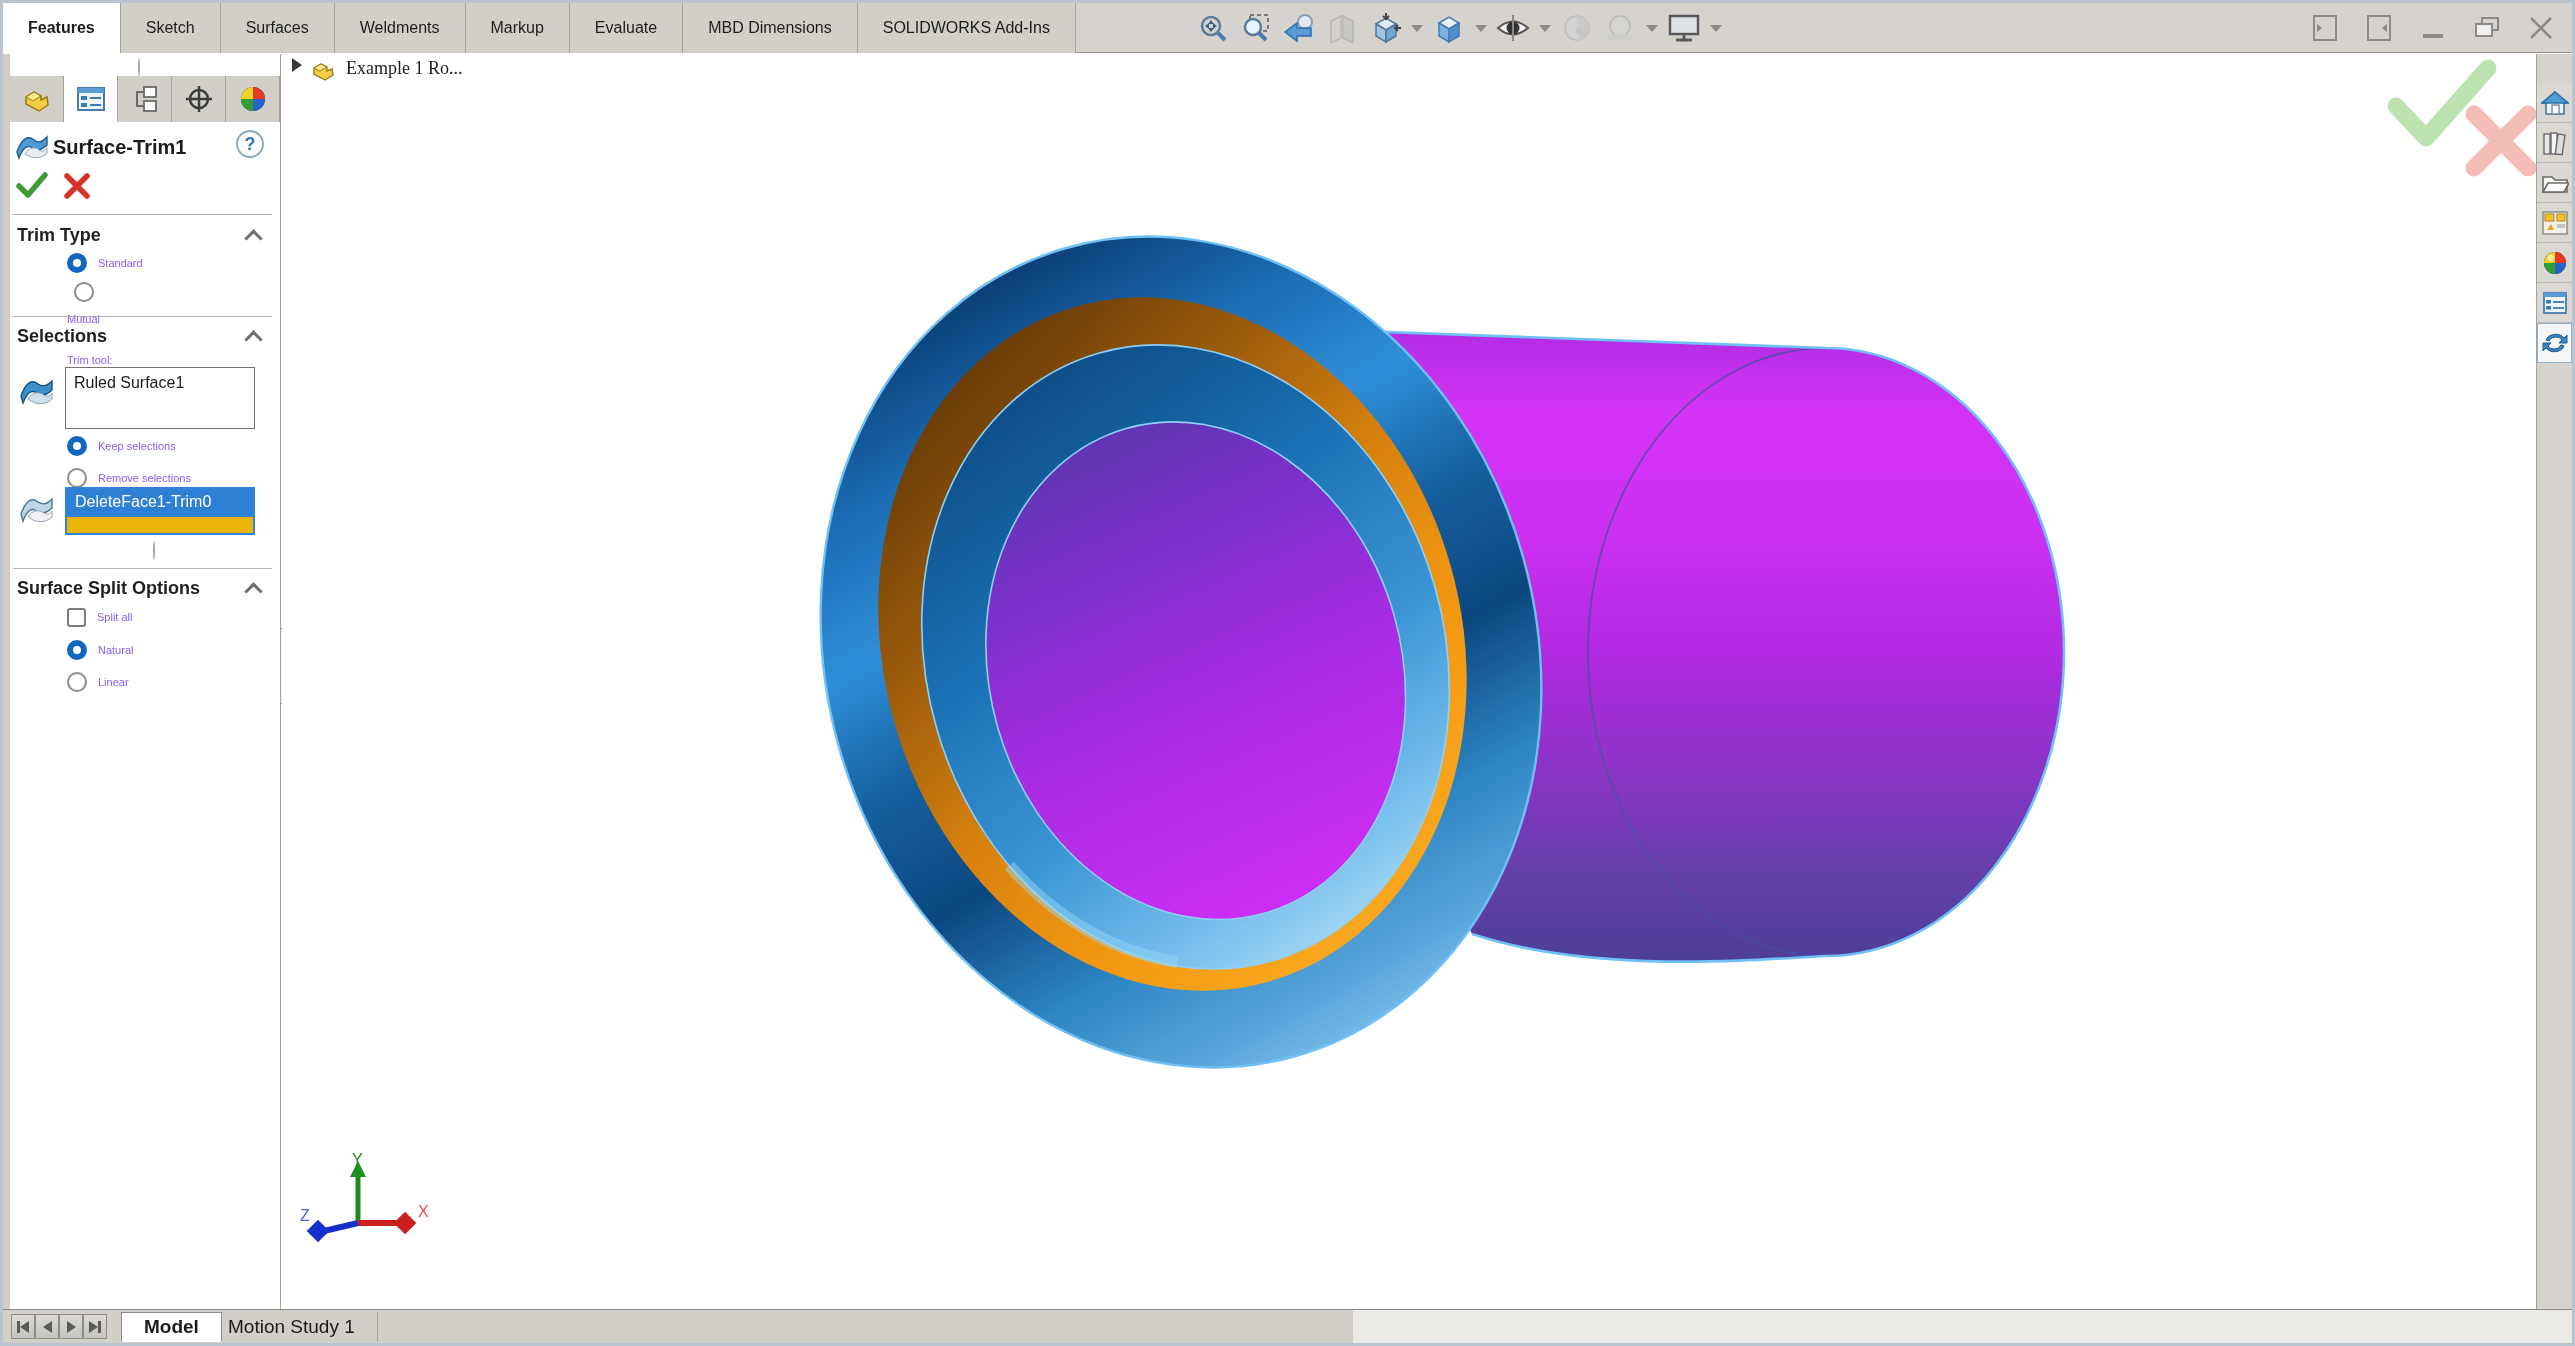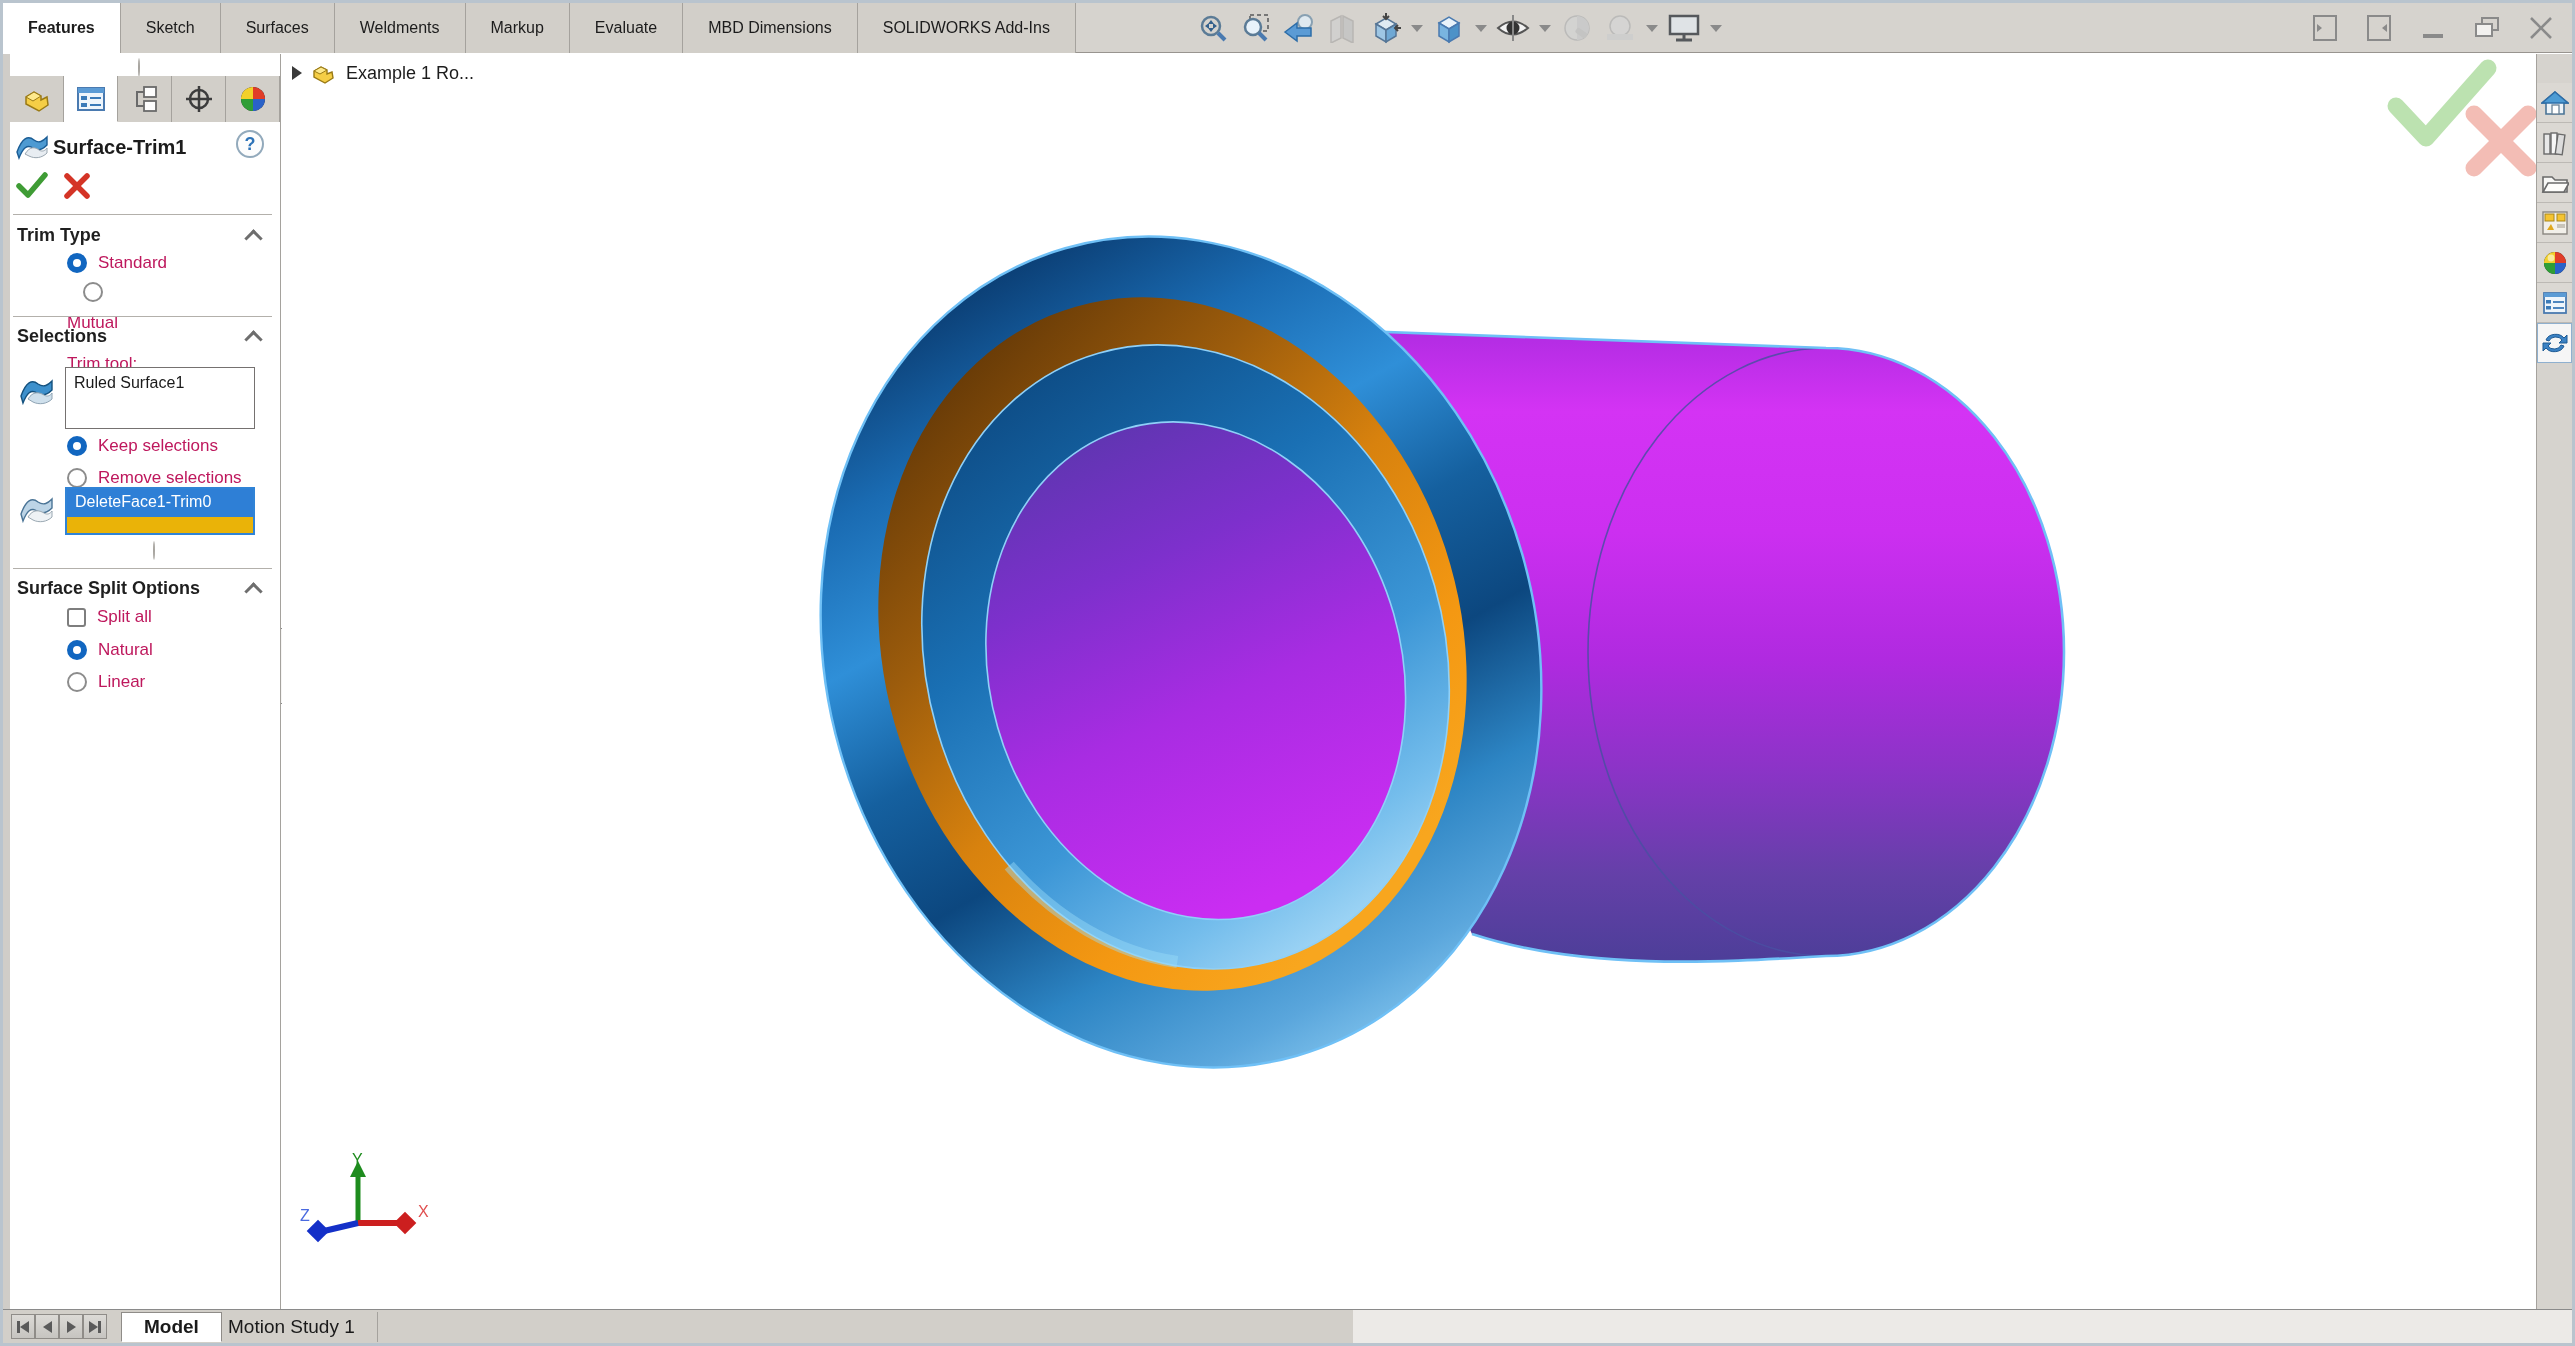--- a/index.html
+++ b/index.html
@@ -40,38 +40,38 @@
   .ptab.active { background:#fff; border-bottom:1px solid #fff; }
   .pm-title { position:absolute; left:50px; top:82px; font-size:20px; font-weight:bold; color:#1c1c1c; }
   .help-btn { position:absolute; right:16px; top:76px; width:28px; height:28px; border-radius:50%;
               border:2px solid #93aabc; color:#2f74b8; font-weight:bold; font-size:18px;
               display:flex; align-items:center; justify-content:center; background:#fdfdfd; }
   .divider { position:absolute; left:10px; right:8px; height:1px; background:#b3b0ab; }
   .group-hdr { position:absolute; left:14px; font-size:18px; font-weight:bold; color:#1f1f1f; }
   .chev { position:absolute; right:20px; width:13px; height:13px;
           border-left:3px solid #6e6e6e; border-top:3px solid #6e6e6e; transform:rotate(45deg); }
   .opt-row { position:absolute; left:64px; height:26px; display:flex; align-items:center; gap:11px; }
-  .opt-label { font-size:17px; color:#be185d; white-space:nowrap; }
+  .opt-label { font-size:11px; color:#8b5cf6; white-space:nowrap; }
   .radio { width:20px; height:20px; border-radius:50%; background:#fff; flex:0 0 auto; }
   .radio.sel { border:6px solid #1166c0; }
   .radio.un  { border:2px solid #8c8c8c; }
   .checkbox { width:19px; height:19px; border:2px solid #7e7e7e; border-radius:3px; background:#fff; flex:0 0 auto; }
   .selbox { position:absolute; left:62px; width:190px; background:#fff;
             border:1px solid #757170; font-size:16px; }
   .selbox .val { padding:6px 8px; }
   .selbox2 { position:absolute; left:62px; width:190px; background:#eab308;
              border:2px solid #3083d6; font-size:16px; }
   .selbox2 .sel-row { background:#2e7fd6; color:#fff; padding:4px 8px; height:28px; }
   .sel-icon { position:absolute; left:16px; width:36px; height:30px; }
   .handle { position:absolute; left:278px; width:16px; height:76px; background:#f6f5f4;
             border:1px solid #8a8a8a; border-left:none; display:flex; align-items:center; justify-content:center; }
 
   
   .viewport { position:absolute; left:279px; top:51px; right:36px; bottom:34px; background:#fff; overflow:hidden; }
-  .tree-flyout { position:absolute; left:10px; top:4px; height:30px; display:flex; align-items:center; gap:9px; }
+  .tree-flyout { position:absolute; left:10px; top:4px; height:30px; display:flex; align-items:flex-start; gap:9px;font-family:Liberation Serif, serif; }
   .tri-exp { width:0; height:0; border-top:7px solid transparent; border-bottom:7px solid transparent;
              border-left:10px solid #3a3a3a; }
   .tree-label { font-size:18px; color:#1c1c1c; }
 
   
   .taskpane { position:absolute; right:0; top:51px; bottom:34px; width:36px;
               background:#d6d3ce; border-left:1px solid #a5a29d; }
   .tp-cell { position:absolute; left:0; width:35px; height:40px; display:flex; align-items:center;
              justify-content:center; border-bottom:1px solid #bcb9b4; background:#dbd8d3; }
   .tp-cell.active { background:#f6f6f6; border:1px solid #8fb0cf; }

